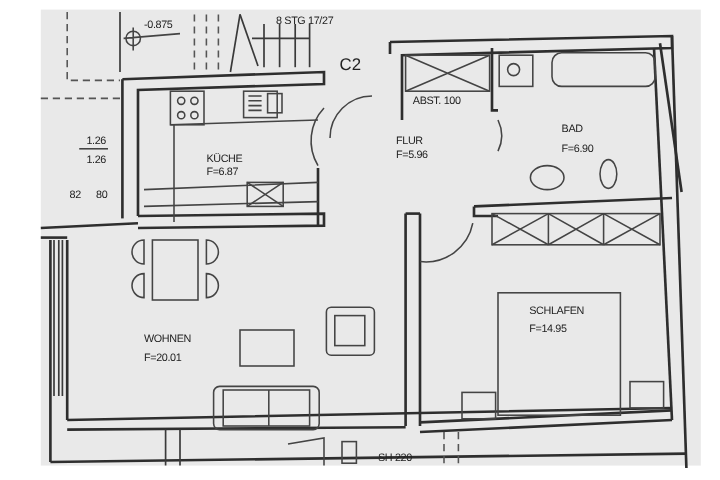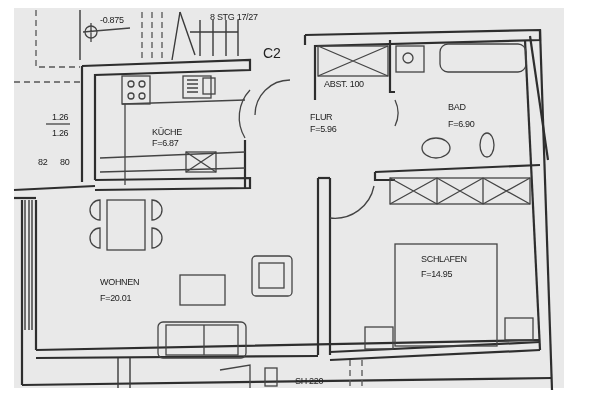--- a/index.html
+++ b/index.html
@@ -1,17 +1,17 @@
 <!DOCTYPE html>
 <html><head>
   <meta charset="utf-8">
   <style>
     html, body { margin: 0; padding: 0; background: #ffffff; }
     body { width: 600px; height: 400px; overflow: hidden; position: relative; font-family: "Liberation Sans", sans-serif; }
-    #plan-wrap { position: absolute; left: 0; top: 0; width: 576px; height: 400px; }
+    #plan-wrap { position: absolute; left: 0; top: 0; width: 576px; height: 400px; padding-left: 20px; }
     svg { display: block; }
     .paper { fill: #e9e9e9; }
     .wall { fill: none; stroke: #2e2e2e; stroke-width: 2.2; }
     .wall-thin { fill: none; stroke: #3a3a3a; stroke-width: 1.4; }
     .fix { fill: none; stroke: #444; stroke-width: 1.3; }
     .dash { fill: none; stroke: #555; stroke-width: 1.3; stroke-dasharray: 6 4; }
     .lbl { font-family: "Liberation Sans", sans-serif; fill: #222; font-size: 9px; letter-spacing: -0.3px; }
     .lbl-big { font-family: "Liberation Sans", sans-serif; fill: #222; font-size: 14px; }
   </style>
 </head>

